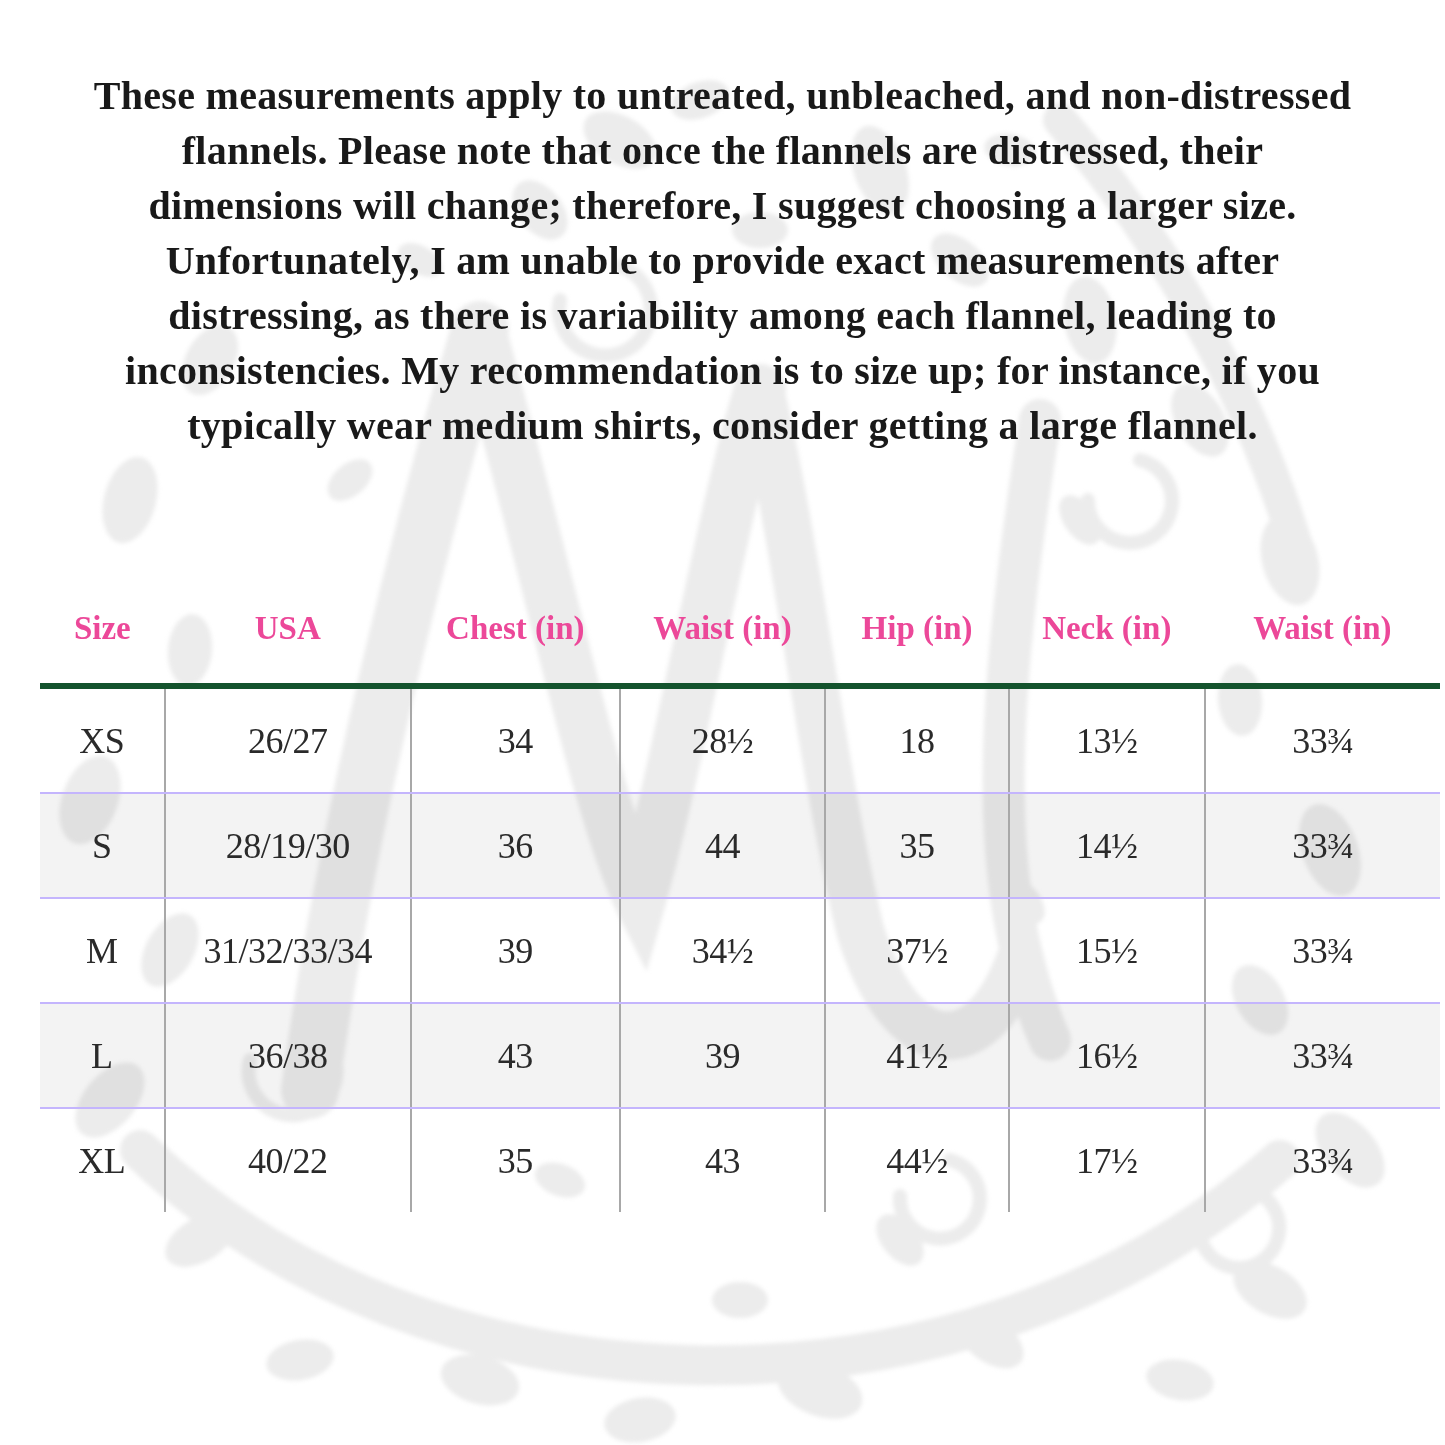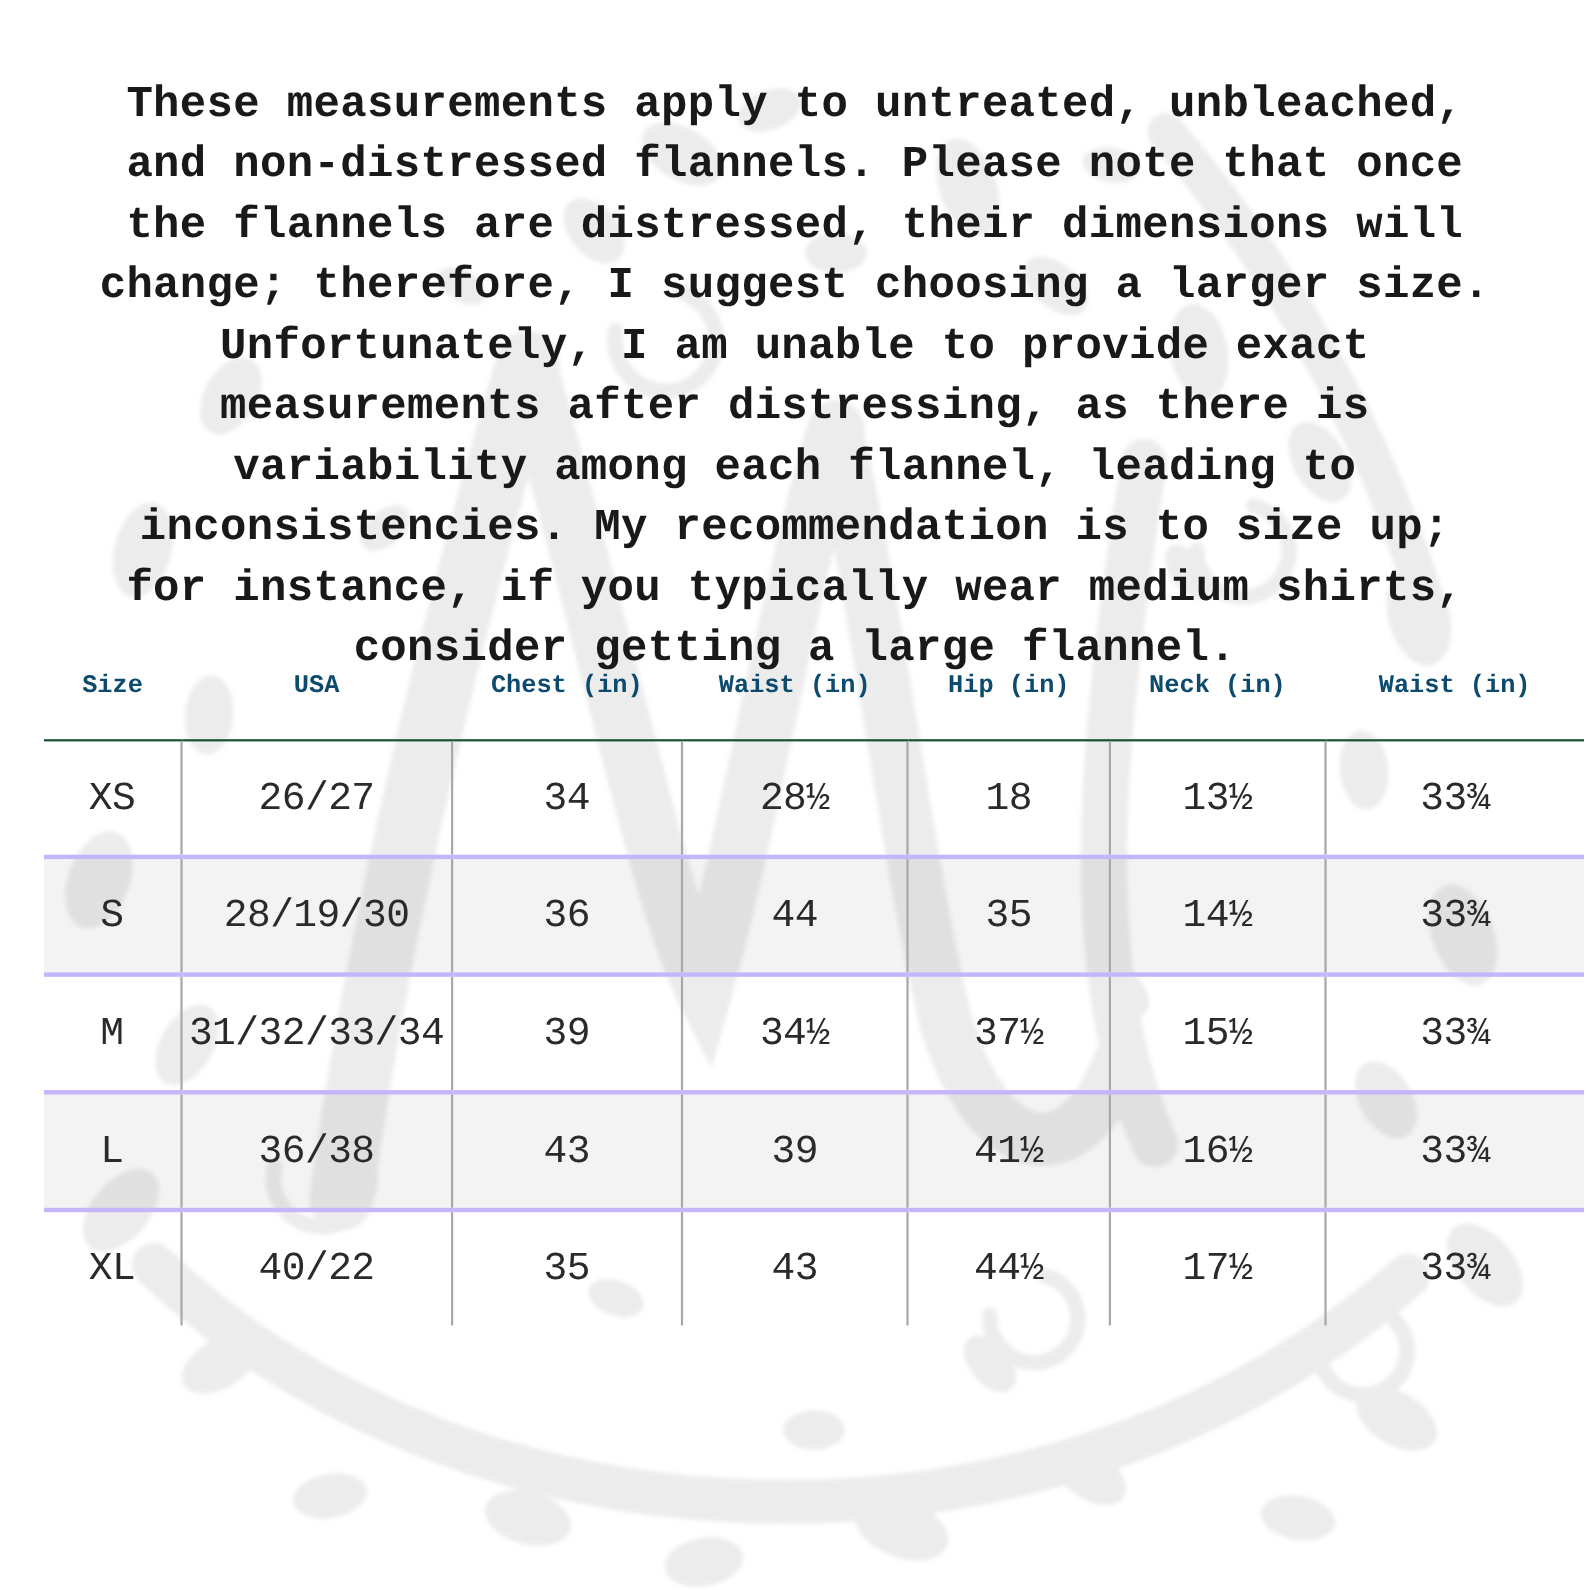--- a/index.html
+++ b/index.html
@@ -3,21 +3,21 @@
 <meta charset="utf-8">
 <style>
   html, body { margin: 0; padding: 0; background: #ffffff; }
   .canvas {
     position: relative;
     width: 1445px;
     height: 1445px;
     margin: 0 auto;
     background: #ffffff;
     overflow: hidden;
-    font-family: Liberation Mono, monospace;
+    font-family: Liberation Serif, serif;
     color: #1b1b1b;
   }
 
   
   .watermark {
     position: absolute;
     inset: 0;
     z-index: 0;
     filter: blur(2px);
     pointer-events: none;
@@ -55,36 +55,36 @@
   .size-chart col.c-size   { width:  8.9%; }
   .size-chart col.c-usa    { width: 17.6%; }
   .size-chart col.c-chest  { width: 14.9%; }
   .size-chart col.c-waist  { width: 14.7%; }
   .size-chart col.c-hip    { width: 13.1%; }
   .size-chart col.c-neck   { width: 14.0%; }
   .size-chart col.c-sleeve { width: 16.8%; }
 
   .size-chart thead th {
     font-weight: 700;
-    font-size: 23px;
-    color: #0c4a6e;
+    font-size: 33px;
+    color: #ec4899;
     text-align: center;
     padding: 12px 4px 36px 4px;
-    border-bottom: 2px solid #14532d;
+    border-bottom: 6px solid #14532d;
     background: transparent;
   }
   .size-chart tbody td {
     height: 103px;
     text-align: center;
     vertical-align: middle;
     font-weight: 300;
     font-size: 36px;
     letter-spacing: -0.5px;
     color: #2a2a2a;
-    border-bottom: 4px solid #c4b5fd;
+    border-bottom: 2px solid #c4b5fd;
     padding: 0 4px;
   }
   .size-chart tbody td + td { border-left: 2px solid #a8a8a8; }
   .size-chart tbody tr:nth-child(even) td { background: rgba(0,0,0,0.047); }
   .size-chart tbody tr:last-child td { border-bottom: none; }
 </style>
 </head>
 <body>
 
 <div class="canvas">

